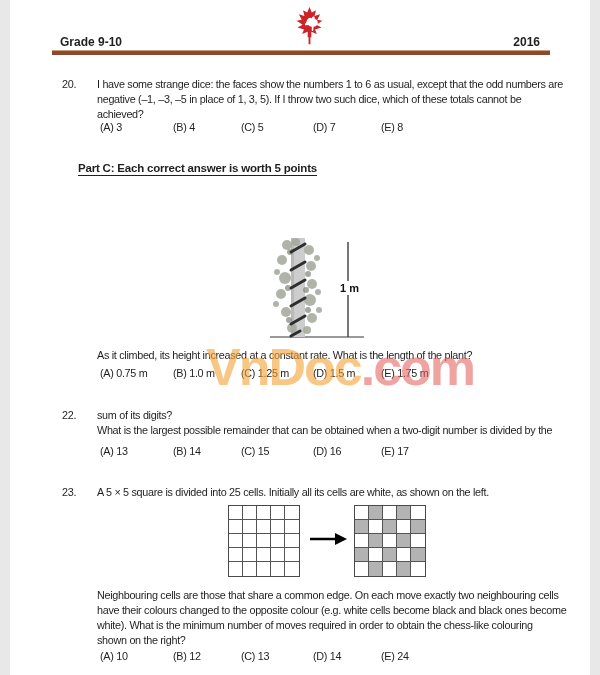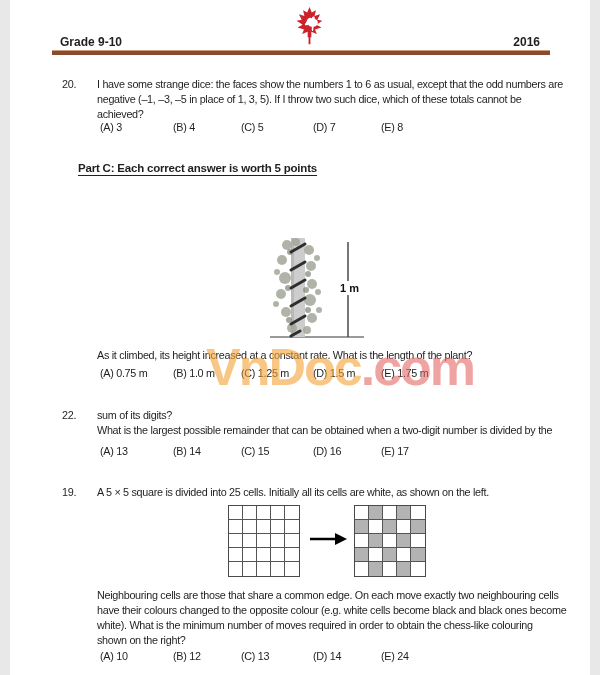--- a/index.html
+++ b/index.html
@@ -135,21 +135,21 @@
     <div class="qtext">
       <div class="qline">sum of its digits?</div>
       <div class="qline">What is the largest possible remainder that can be obtained when a two-digit number is divided by the</div>
     </div>
   </div>
   <div class="opts" style="top:445px">
     <span class="opt w1">(A) 13</span><span class="opt w2">(B) 14</span><span class="opt w3">(C) 15</span><span class="opt w4">(D) 16</span><span class="opt">(E) 17</span>
   </div>
 
   <div class="question" style="top:485px">
-    <div class="qnum">19.</div>
+    <div class="qnum">23.</div>
     <div class="qtext">
       <div class="qline">A 5 × 5 square is divided into 25 cells. Initially all its cells are white, as shown on the left.</div>
     </div>
   </div>
 
   <div class="fig-grids">
     <div class="grid grid-left">
         <div class="cell"></div>
         <div class="cell"></div>
         <div class="cell"></div>

